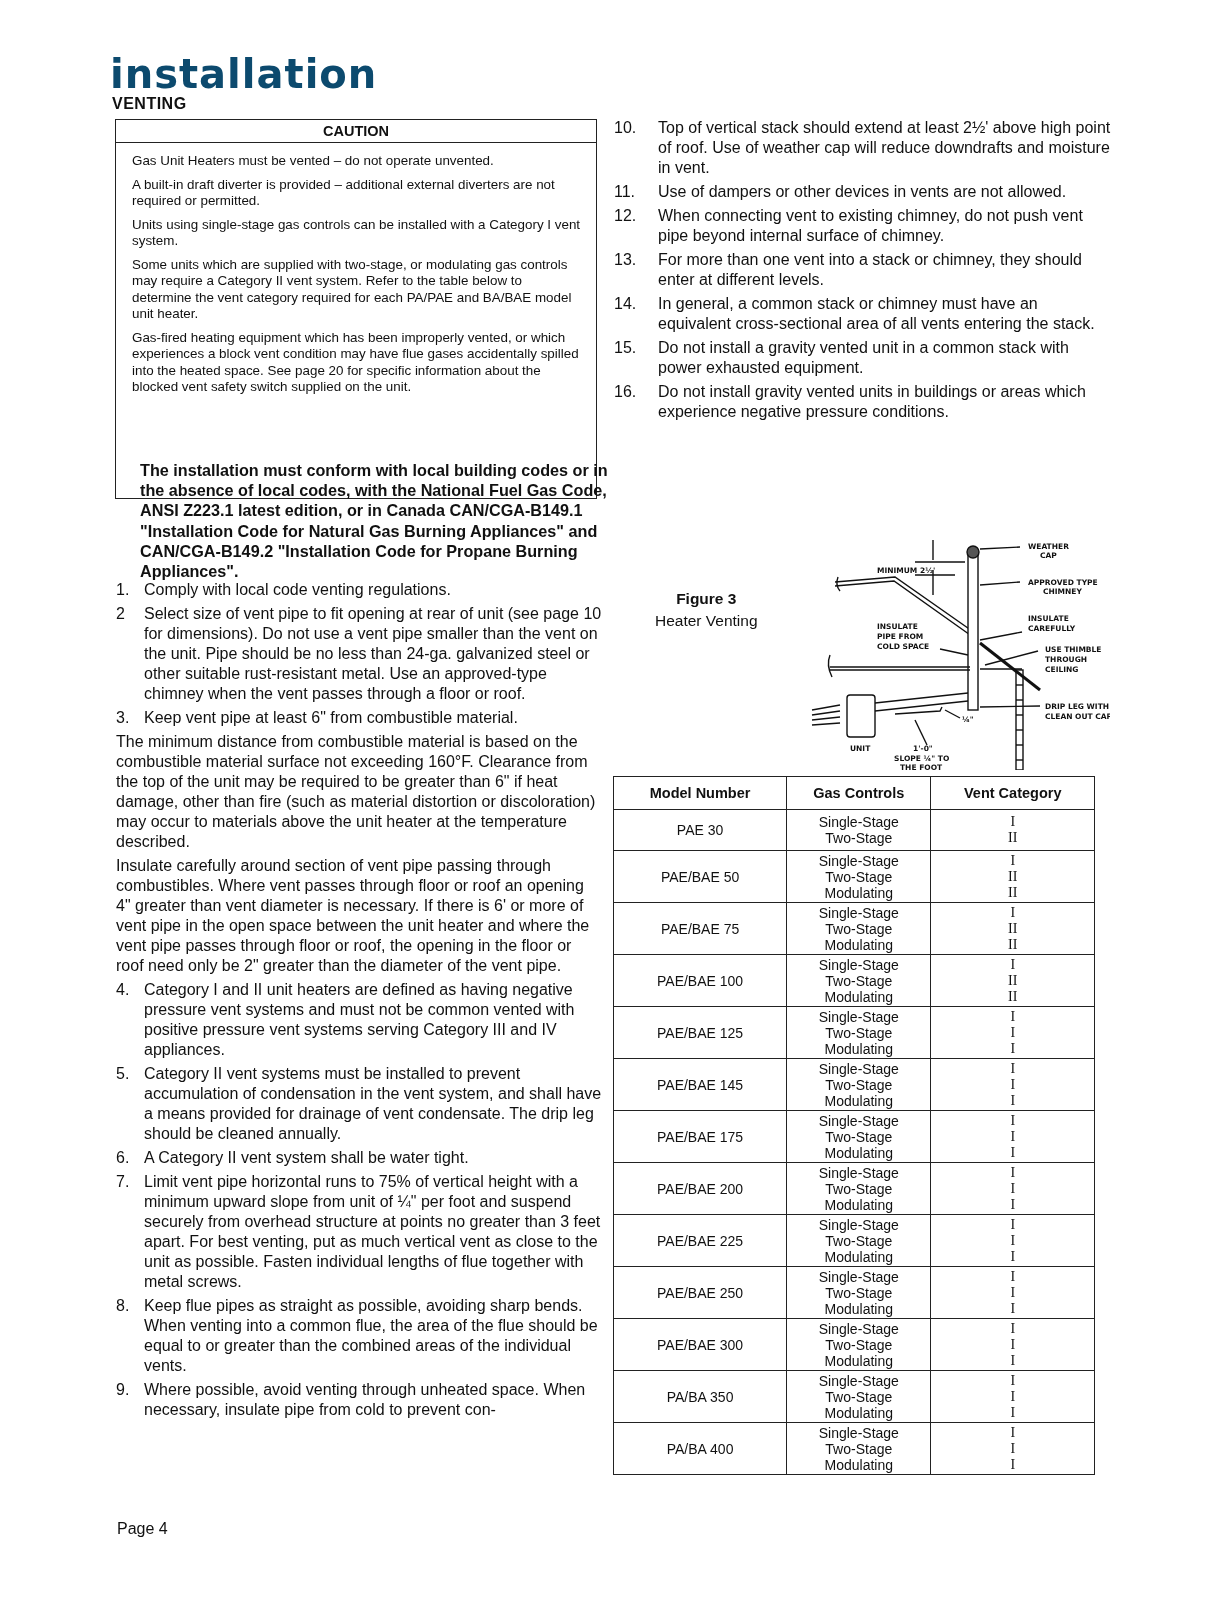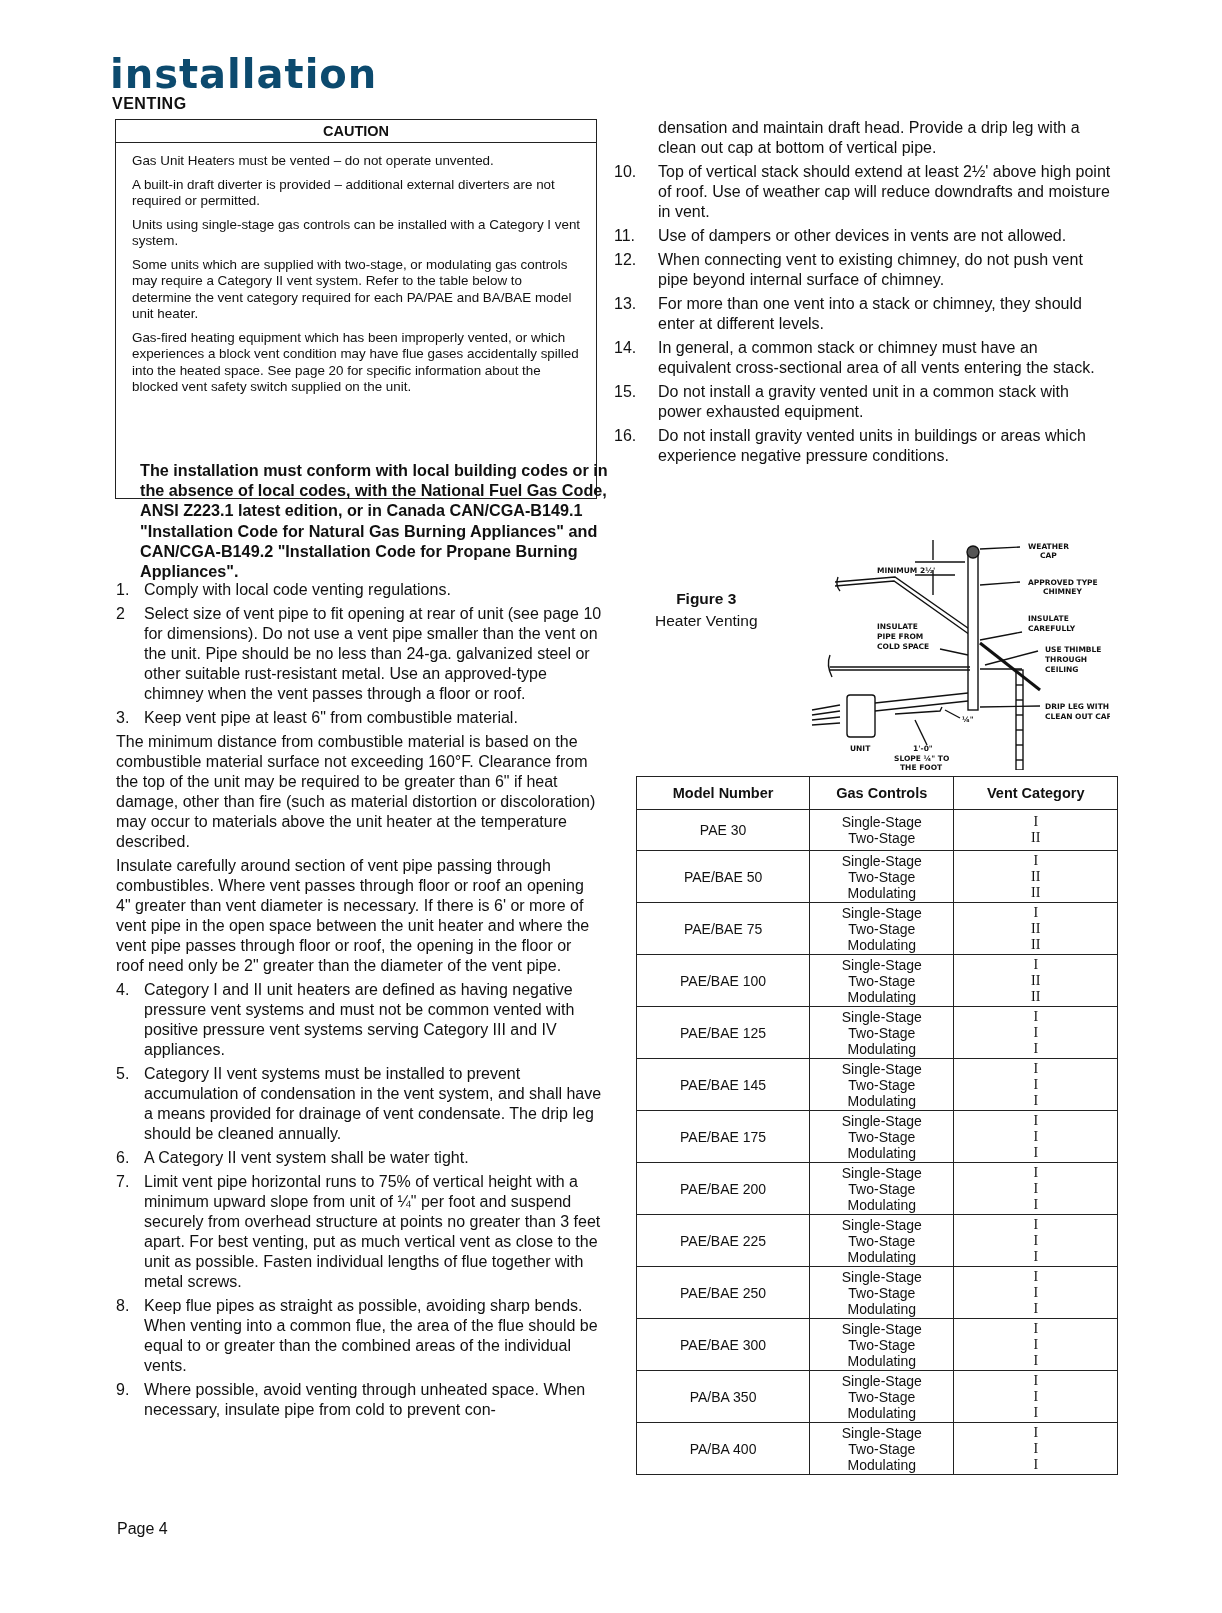--- a/index.html
+++ b/index.html
@@ -18,21 +18,21 @@
   .col-text p { margin: 0 0 4px 0; }
   .list-item { display: flex; margin-bottom: 4px; }
   .list-item .num { width: 28px; flex: none; }
   .right-list .num { width: 44px; }
   .left-col { left: 116px; top: 580px; width: 486px; }
   .right-col { left: 614px; top: 118px; width: 500px; }
   .figure-label { left: 655px; top: 588px; text-align: center; font-size: 15.5px; line-height: 22px; }
   .figure-label .fig-num { font-weight: bold; }
   .diagram { left: 790px; top: 515px; width: 320px; height: 255px; }
   .diagram text { font-family: "DejaVu Sans", sans-serif; font-weight: bold; font-size: 7.5px; fill: #111; }
-  table.vent { position: absolute; left: 613px; top: 776px; width: 482px; border-collapse: collapse; font-size: 14px; margin-left: 23px; }
+  table.vent { position: absolute; left: 613px; top: 776px; width: 482px; border-collapse: collapse; font-size: 14px; }
   table.vent th, table.vent td { border: 1.5px solid #222; text-align: center; vertical-align: middle; }
   table.vent th { height: 30px; font-weight: bold; font-size: 14.5px; }
   table.vent td { height: 51px; padding: 0; line-height: 16px; }
   table.vent td.cat { font-family: "Liberation Serif", serif; font-size: 14px; }
   table.vent tr.r2 td { height: 40px; }
   .cell-line { display: block; }
   .page-num { left: 117px; top: 1520px; font-size: 16px; }
 </style>
 </head>
 <body>
@@ -88,24 +88,20 @@
     <span class="num">8.</span>
     <span>Keep flue pipes as straight as possible, avoiding sharp bends. When venting into a common flue, the area of the flue should be equal to or greater than the combined areas of the individual vents.</span>
   </div>
   <div class="list-item">
     <span class="num">9.</span>
     <span>Where possible, avoid venting through unheated space. When necessary, insulate pipe from cold to prevent con-</span>
   </div>
 </div>
 
 <div class="abs right-col col-text right-list">
-  <div class="list-item">
-    <span class="num"></span>
-    <span>densation and maintain draft head. Provide  a drip leg with a clean out cap at bottom of vertical pipe.</span>
-  </div>
   <div class="list-item">
     <span class="num">10.</span>
     <span>Top of vertical stack should extend at least 2½' above high point of roof. Use of weather cap will reduce downdrafts and moisture in vent.</span>
   </div>
   <div class="list-item">
     <span class="num">11.</span>
     <span>Use of dampers or other devices in vents are not allowed.</span>
   </div>
   <div class="list-item">
     <span class="num">12.</span>

